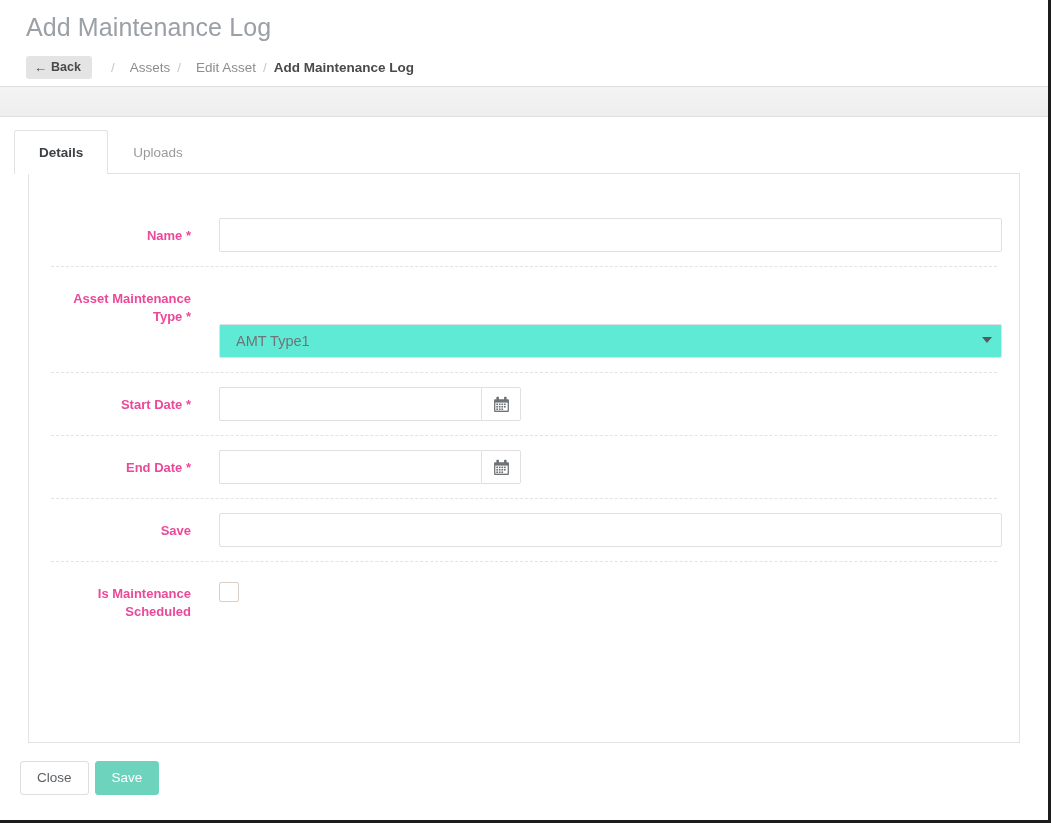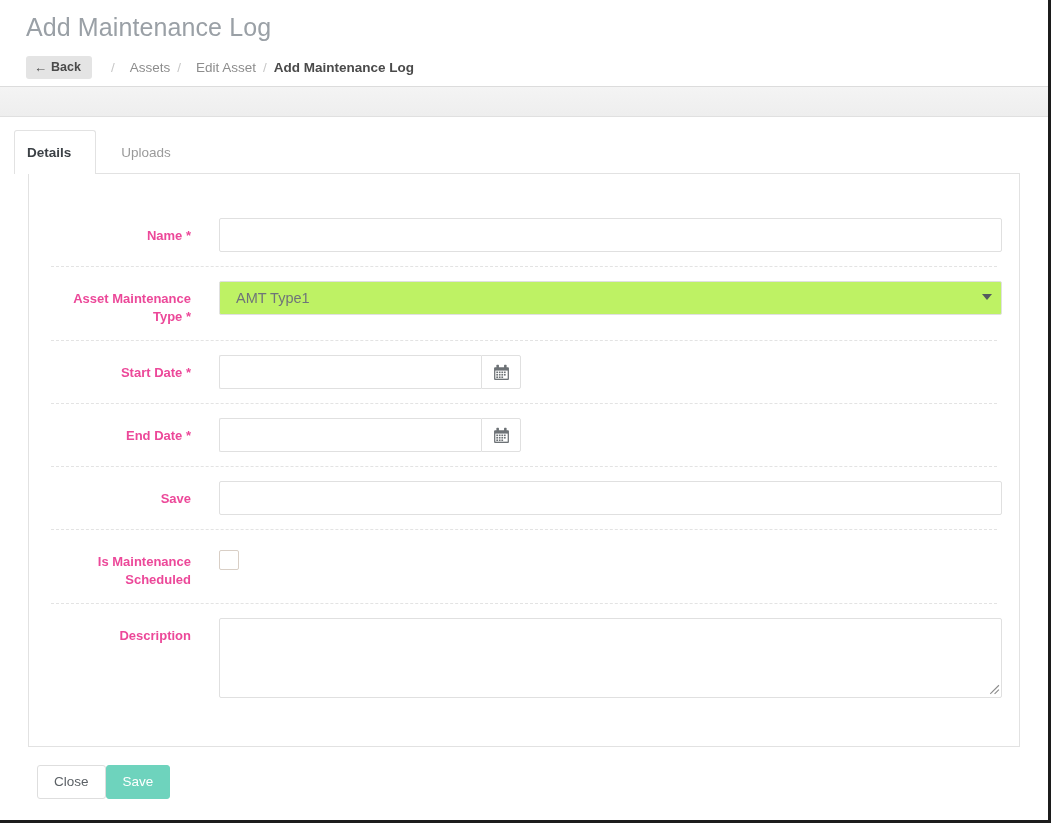--- a/index.html
+++ b/index.html
@@ -106,21 +106,20 @@
     border-bottom: none;
     border-radius: 3px 3px 0 0;
     position: relative;
     top: 1px;
   }
   .tab.active {
     color: #3c4146;
     font-weight: bold;
     background: #ffffff;
     border-color: #e2e2e2;
-    padding-left: 12px;
   }
 
   
   .card {
     border: 1px solid #e2e2e2;
     background: #ffffff;
     margin: 0 14px;
     padding: 30px 0 34px 0;
     min-height: 570px;
   }
@@ -162,28 +161,29 @@
     padding: 0 10px;
     outline: none;
   }
 
   .select-wrap { position: relative; width: 783px; }
   .select-box {
     width: 783px;
     height: 34px;
     border: 1px solid #e0e0e0;
     border-radius: 2px;
-    background: #bef264;
+    background: #5eead4;
     font-size: 14.5px;
     color: #6f7479;
     padding: 0 26px 0 16px;
     line-height: 32px;
     cursor: pointer;
     white-space: nowrap;
     overflow: hidden;
+    margin-top: 43px;
   }
   .select-caret {
     position: absolute;
     right: 10px;
     top: 13px;
     width: 0; height: 0;
     border-left: 5px solid transparent;
     border-right: 5px solid transparent;
     border-top: 6px solid #555a5f;
     pointer-events: none;
@@ -247,21 +247,22 @@
     right: 2px;
     bottom: 3px;
     width: 13px;
     height: 13px;
     pointer-events: none;
   }
 
   
   .footer-actions {
     display: flex;
-    padding: 18px 0 0 37px;
+    gap: 6px;
+    padding: 18px 0 0 20px;
   }
   .btn {
     font-family: "Liberation Sans", sans-serif;
     font-size: 13.5px;
     border-radius: 3px;
     padding: 0 16px;
     height: 34px;
     line-height: 32px;
     cursor: pointer;
   }
@@ -399,35 +400,20 @@
         </div>
       </div>
 
       <div class="form-row" style="min-height:72px;">
         <div class="field-label">Is Maintenance Scheduled</div>
         <div class="field-control">
           <span class="checkbox-box"></span>
         </div>
       </div>
 
-      <div class="form-row" style="min-height:96px;">
-        <div class="field-label">Description</div>
-        <div class="field-control">
-          <div class="textarea-wrap">
-            <textarea class="textarea" style=""></textarea>
-            <svg class="resize-grip" viewBox="0 0 12 12">
-              <g stroke="#8a8a8a" stroke-width="1">
-                <line x1="11" y1="3" x2="3" y2="11"></line>
-                <line x1="11" y1="7" x2="7" y2="11"></line>
-                <line x1="11" y1="11" x2="11" y2="11"></line>
-              </g>
-            </svg>
-          </div>
-        </div>
-      </div>
 
     </div>
   </div>
 
   <div class="footer-actions">
     <button class="btn btn-close">Close</button>
     <button class="btn btn-save">Save</button>
   </div>
 
 </div>

